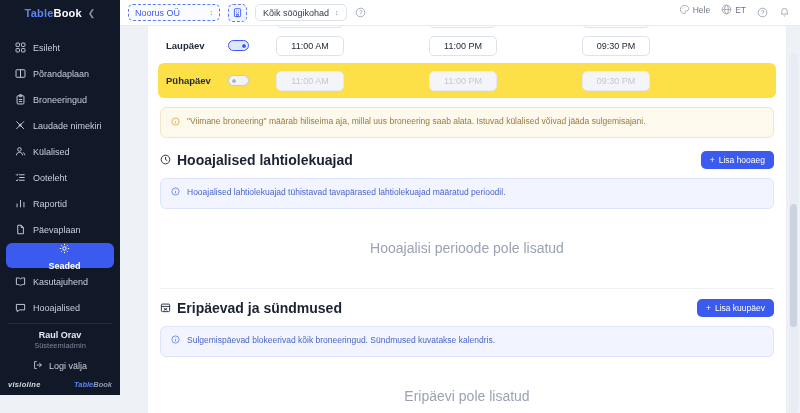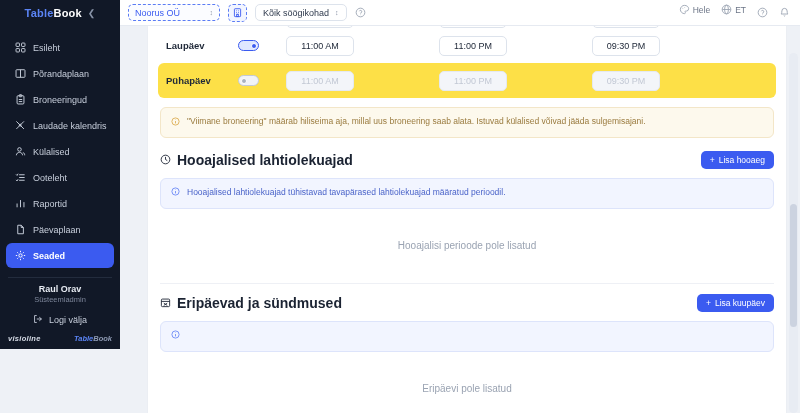--- a/index.html
+++ b/index.html
@@ -5,40 +5,40 @@
   * { box-sizing: border-box; margin: 0; padding: 0; }
   html, body {
     width: 800px; height: 413px;
     font-family: "Liberation Sans", sans-serif;
     background: #eef1f6; overflow: hidden;
   }
   .app { display: flex; width: 800px; height: 413px; position: relative; }
 
   
   .sidebar {
-    width: 120px; height: 349px; background: #111827;
+    width: 120px; height: 395px; background: #111827;
     display: flex; flex-direction: column; flex: 0 0 120px;
   }
   .sb-logo {
     height: 26px; display: flex; align-items: center;
     justify-content: center; gap: 6px; flex: 0 0 26px;
   }
   .logo-txt { font-size: 11px; font-weight: bold; letter-spacing: .2px; }
   .logo-txt .b1 { color: #5b84f5; }
   .logo-txt .b2 { color: #ffffff; }
   .sb-collapse { color: #8893a8; font-size: 9px; line-height: 1; cursor: pointer; }
 
   .sb-nav { flex: 1 1 auto; padding-top: 8px; overflow: hidden; }
   .sb-item {
     display: flex; align-items: center; gap: 7px;
     height: 25px; margin: 1px 6px; padding-left: 9px;
     border-radius: 6px; color: #c7cedb; font-size: 9px;
     cursor: pointer; white-space: nowrap;
   }
-  .sb-item.active { background: #3b5bf0; color: #ffffff; font-weight: bold; }
+  .sb-item.active { background: #3b5bf0; color: #ffffff; font-weight: bold; flex-direction: column; }
   .sb-item svg { flex: 0 0 auto; display: block; }
 
   .sb-foot { flex: 0 0 auto; padding-bottom: 2px; }
   .sb-divider { height: 1px; background: #232c3d; margin: 4px 8px 6px; }
   .sb-user { text-align: center; }
   .sb-user-name { color: #e7ebf2; font-size: 9px; font-weight: bold; }
   .sb-user-role { color: #7c8599; font-size: 7.5px; margin-top: 1px; }
   .sb-logout {
     display: flex; align-items: center; justify-content: center; gap: 6px;
     color: #c7cedb; font-size: 9px; height: 22px; margin-top: 5px; cursor: pointer;
@@ -95,21 +95,21 @@
     padding: 0 10px;
   }
 
   
   .day-row {
     display: flex; align-items: center; height: 35px;
     padding: 0 8px; border-radius: 6px;
   }
   .day-row.alt { background: #fde047; }
   .day-row.cut { height: 18px; overflow: hidden; align-items: flex-end; }
-  .day-name { width: 72px; font-size: 9.5px; color: #1f2838; font-weight: bold; }
+  .day-name { width: 62px; font-size: 9.5px; color: #1f2838; font-weight: bold; }
   .toggle-cell { width: 48px; display: flex; align-items: center; }
   .toggle {
     width: 21px; height: 11px; border-radius: 6px; position: relative;
     cursor: pointer; display: inline-block;
   }
   .toggle.on { background: #dfe7ff; border: 1px solid #3b5bf0; }
   .toggle.off { background: #f1f3f7; border: 1px solid #c2c9d6; }
   .toggle .knob {
     position: absolute; top: 1.5px; width: 6px; height: 6px; border-radius: 50%;
     border: 1.5px solid #fff;
@@ -144,21 +144,21 @@
     font-size: 14px; font-weight: bold; color: #1b2332;
   }
   .section-spacer { flex: 1 1 auto; }
   .btn-primary {
     background: #3b5bf0; color: #fff; border: none; border-radius: 5px;
     height: 18px; padding: 0 9px; font-size: 8.5px; cursor: pointer;
     display: flex; align-items: center; gap: 4px;
     font-family: "Liberation Sans", sans-serif;
   }
   .empty-state {
-    text-align: center; font-size: 10px; color: #9aa3b2;
+    text-align: center; font-size: 14px; color: #9aa3b2;
     padding: 22px 0 18px;
   }
 
   
   .vscroll {
     position: absolute; right: 2px; top: 27px; width: 9px; bottom: 0;
     background: #e8ecf3; border-radius: 5px;
   }
   .vthumb {
     position: absolute; left: 1px; width: 7px; top: 42%; height: 34%;
@@ -209,21 +209,21 @@
         <span>Broneeringud</span>
       </div>
       <div class="sb-item">
         <span>
             <svg width="11" height="11" viewBox="0 0 16 16" fill="none" stroke="currentColor" stroke-width="1.4">
               <line x1="2" y1="2" x2="13" y2="13"></line>
               <line x1="13" y1="2" x2="2" y2="13"></line>
               <circle cx="7.5" cy="7.5" r="1.4"></circle>
             </svg>
           </span>
-        <span>Laudade kalendris</span>
+        <span>Laudade nimekiri</span>
       </div>
       <div class="sb-item">
         <span>
             <svg width="11" height="11" viewBox="0 0 16 16" fill="none" stroke="currentColor" stroke-width="1.4">
               <circle cx="6.5" cy="5" r="2.6"></circle>
               <path d="M2 13.5c0-2.5 2-4.2 4.5-4.2S11 11 11 13.5"></path>
               <path d="M11.5 9.5c1.6.4 2.6 1.9 2.6 4"></path>
             </svg>
           </span>
         <span>Külalised</span>
@@ -276,21 +276,21 @@
             </svg>
           </span>
         <span>Kasutajuhend</span>
       </div>
       <div class="sb-item">
         <span>
             <svg width="11" height="11" viewBox="0 0 16 16" fill="none" stroke="currentColor" stroke-width="1.4">
               <path d="M2 3.5h12v8H6.5L3.2 14v-2.5H2z"></path>
             </svg>
           </span>
-        <span>Hooajalisi</span>
+        <span>Hooajalised</span>
       </div>
     </nav>
 
     <div class="sb-foot">
       <div class="sb-divider"></div>
       <div class="sb-user">
         <div class="sb-user-name">Raul Orav</div>
         <div class="sb-user-role">Süsteemiadmin</div>
       </div>
       <div class="sb-logout">
@@ -470,20 +470,21 @@
             <span>Lisa kuupäev</span>
           </button>
         </div>
 
         <div class="banner info">
           <span class="ico"><svg width="9" height="9" viewBox="0 0 16 16" fill="none" stroke="#5b7cf5" stroke-width="1.4">
                 <circle cx="8" cy="8" r="6.4"></circle>
                 <line x1="8" y1="7.2" x2="8" y2="11.4"></line>
                 <circle cx="8" cy="4.8" r=".6" fill="#5b7cf5" stroke="none"></circle>
               </svg></span>
+          <span>Sulgemispäevad blokeerivad kõik broneeringud. Sündmused kuvatakse kalendris.</span>
         </div>
 
         <div class="empty-state">Eripäevi pole lisatud</div>
       </div>
 
       <div class="vscroll">
         <div class="vthumb"></div>
       </div>
     </div>
   </div>

